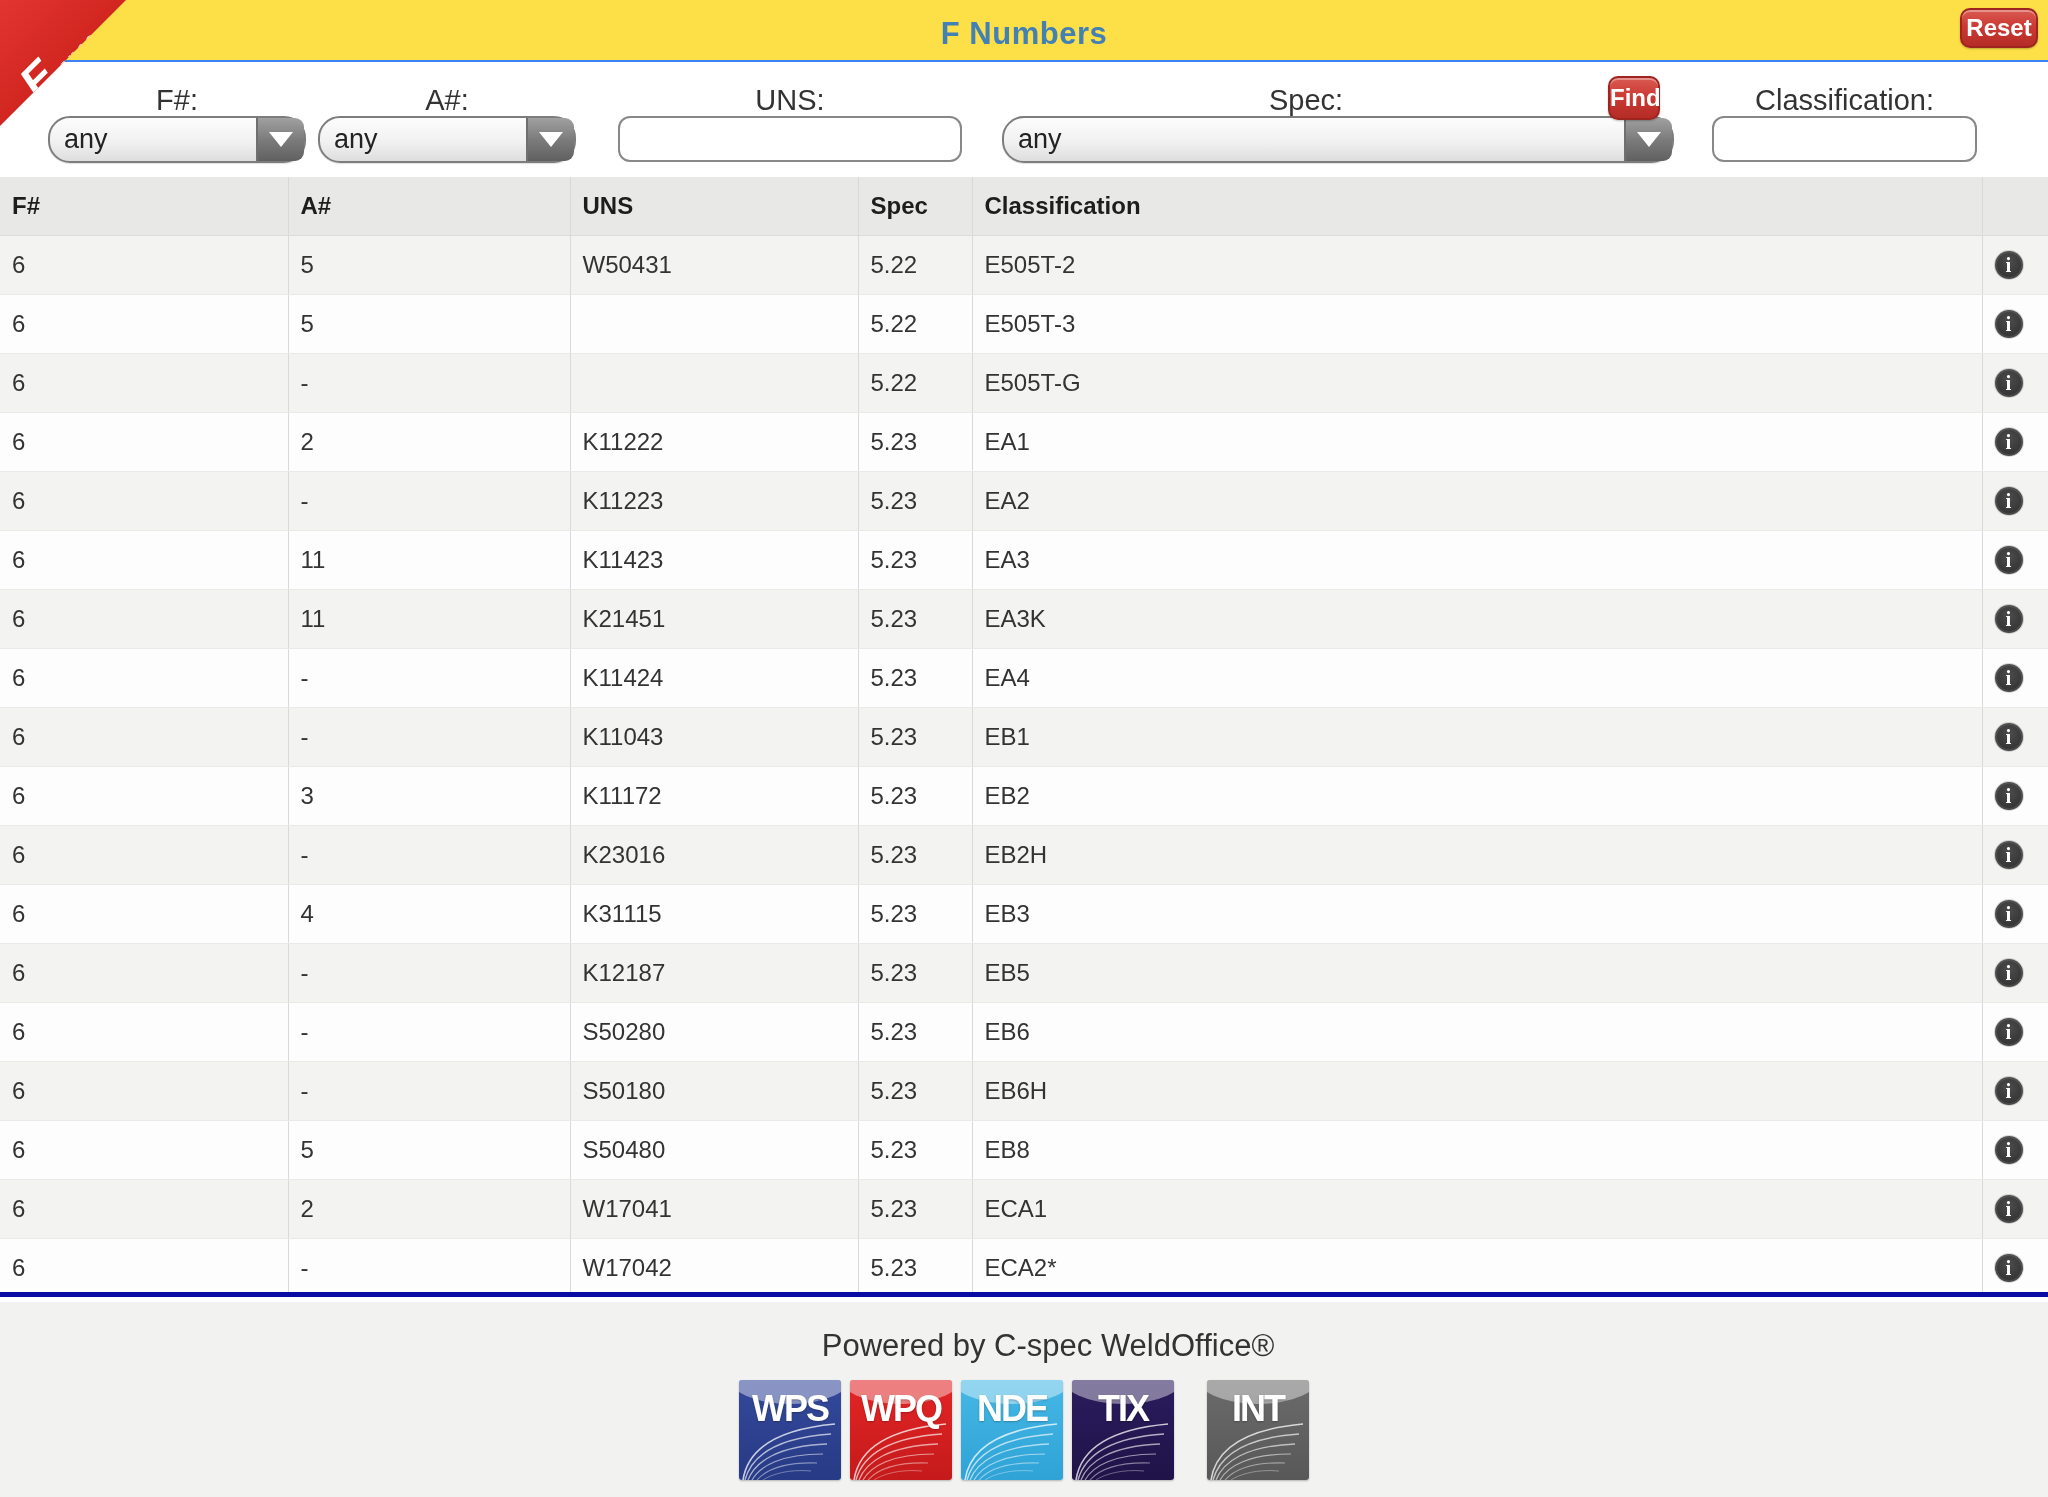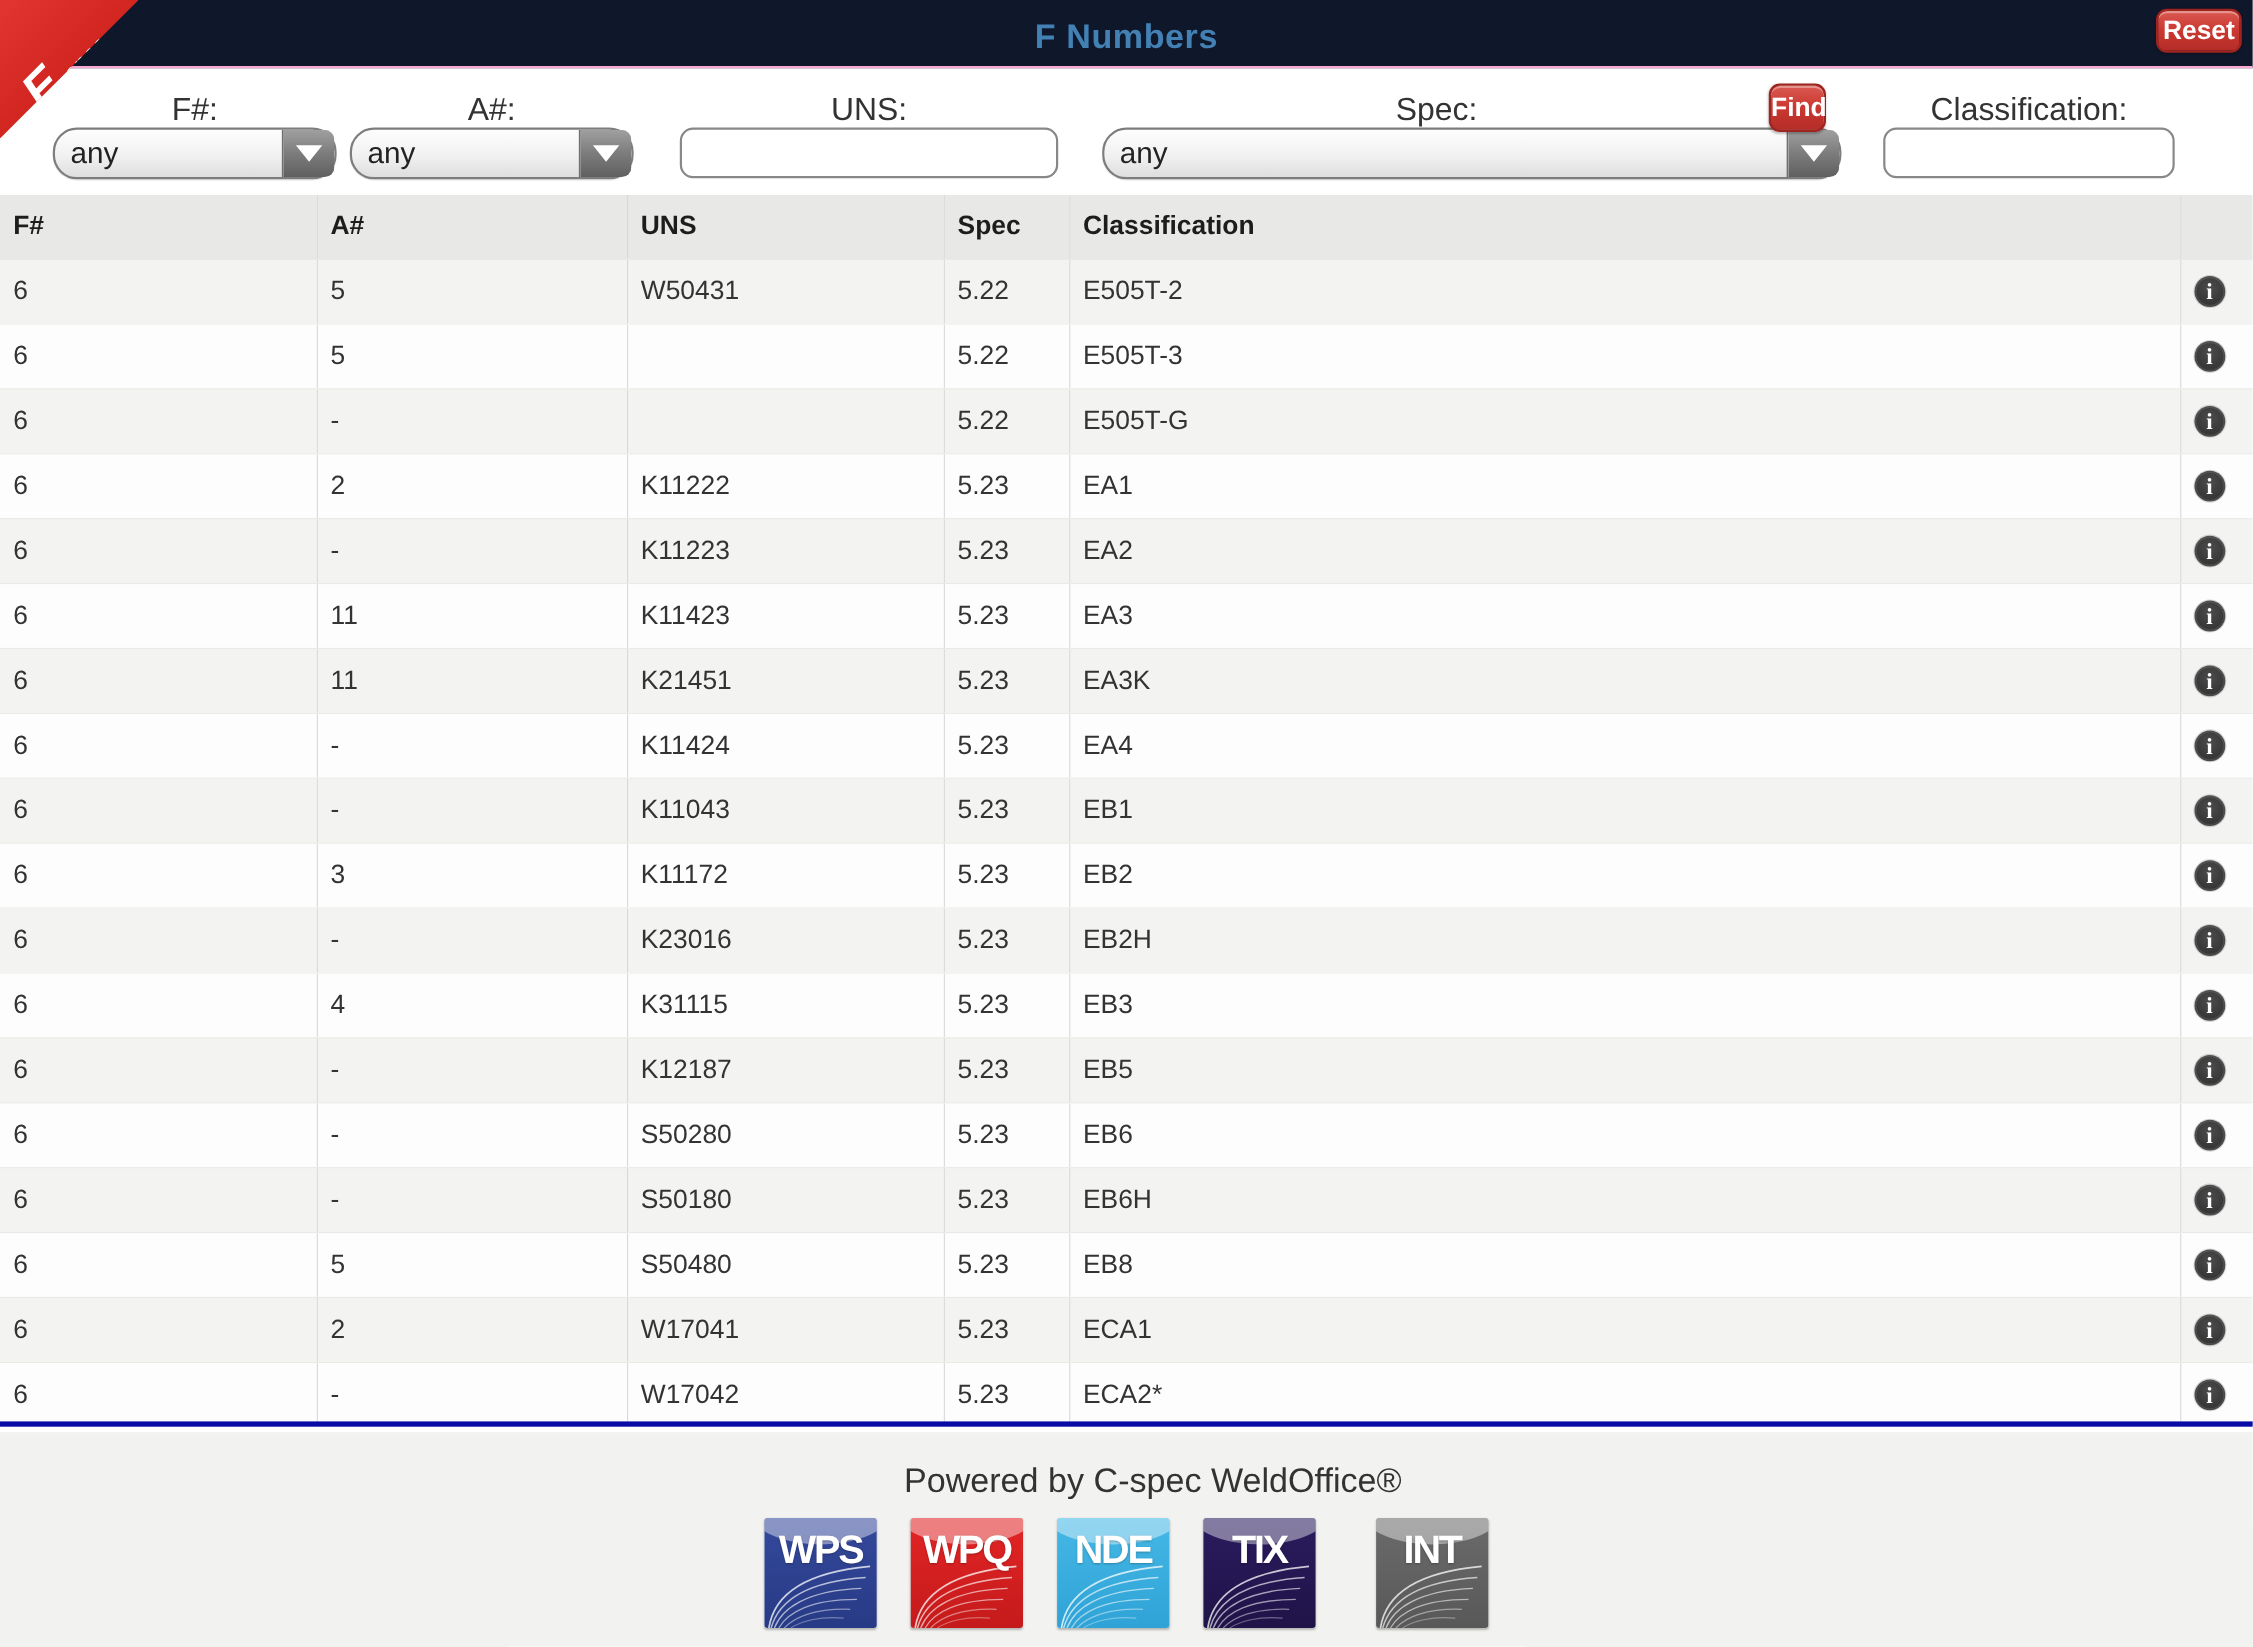--- a/index.html
+++ b/index.html
@@ -9,22 +9,22 @@
     background: #ffffff;
     position: relative;
     overflow: hidden;
     color: #2b2b2b;
   }
   .page { position: absolute; inset: 0; width: 2048px; height: 1497px; }
 
   
   .topbar {
     position: absolute; top: 0; left: 0; width: 2048px; height: 62px;
-    background: #0f172a;
-    border-bottom: 2px solid #f9a8d4;
+    background: #fde047;
+    border-bottom: 2px solid #3b82f6;
   }
   .page-title {
     position: absolute; top: 16px; left: 0; width: 100%;
     text-align: center;
     color: #4381b5; font-size: 31px; font-weight: bold;
     letter-spacing: 0.5px;
   }
   .btn-red {
     background: linear-gradient(180deg, #d95a52 0%, #cc3a33 45%, #b52c27 100%);
     border: 2px solid #9e241f;
@@ -160,21 +160,21 @@
   .footer {
     position: absolute; top: 1302px; left: 0; width: 2048px; height: 195px;
     background: #f2f2f0;
   }
   .powered-by {
     margin-top: 26px; text-align: center;
     font-size: 31px; color: #333; margin-left: 48px;
   }
   .logo-row {
     margin-top: 16px;
-    display: flex; justify-content: center; gap: 31px;
+    display: flex; justify-content: center; gap: 9px;
   }
   .logo-tile {
     position: relative; width: 102px; height: 100px;
     border-radius: 3px; overflow: hidden;
     box-shadow: 0 1px 2px rgba(0,0,0,0.25);
     cursor: pointer;
   }
   .logo-tile::before {
     content: "";
     position: absolute; top: -34px; left: -12%;

